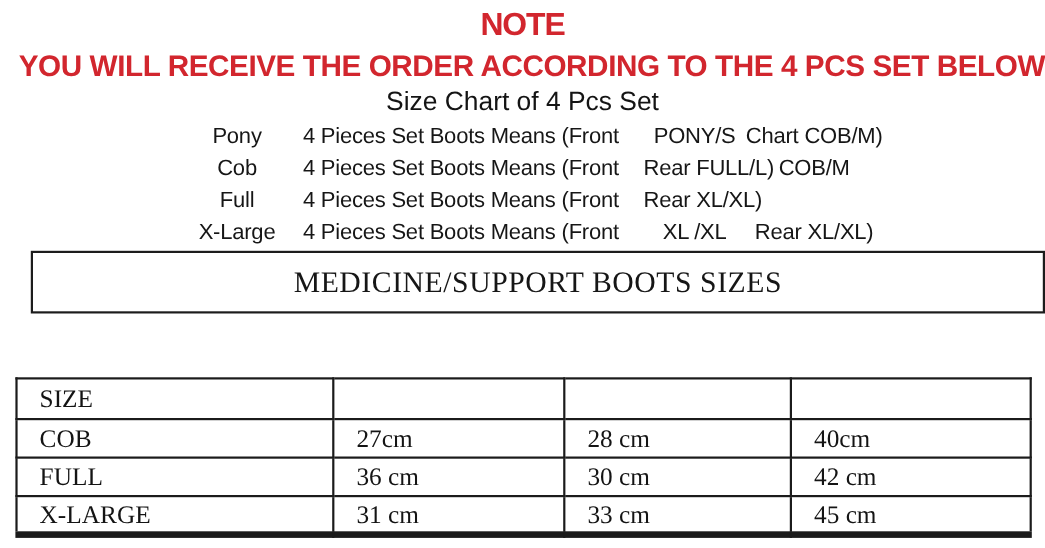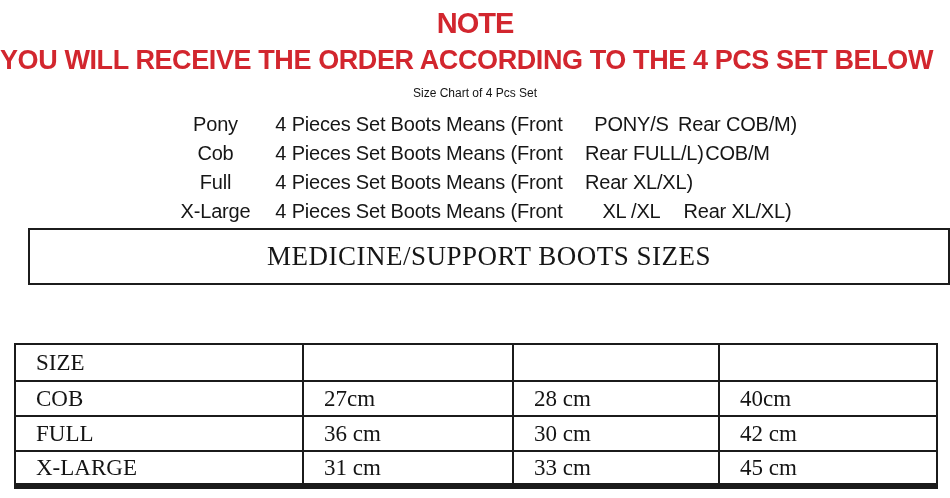--- a/index.html
+++ b/index.html
@@ -22,34 +22,34 @@
     font-weight: bold;
     letter-spacing: -1px;
     color: #d2262e;
     line-height: 42px;
     white-space: nowrap;
   }
   .note-subtitle {
     position: absolute;
     top: 45px; left: 0;
     width: 100%;
-    text-align: left;
+    text-align: right;
     font-size: 27px;
     font-weight: bold;
     letter-spacing: -0.4px;
     color: #d2262e;
     line-height: 30px;
     white-space: nowrap;
   }
   .chart-heading {
     position: absolute;
     top: 82px; left: 0;
     width: 100%;
     text-align: center;
-    font-size: 12px;
+    font-size: 24px;
     color: #141414;
     line-height: 22px;
   }
   .set-lines {
     position: absolute;
     top: 110px;
     left: 178px;
     text-align: center;
   }
   .set-line {
@@ -107,21 +107,21 @@
 
   <div class="note-subtitle">YOU WILL RECEIVE THE ORDER ACCORDING TO THE 4 PCS SET BELOW</div>
 
   <div class="chart-heading">Size Chart of 4 Pcs Set</div>
 
   <div class="set-lines">
     <div class="set-line">
       <span>Pony</span>
       <span>4 Pieces Set Boots Means (Front</span>
       <span>PONY/S</span>
-      <span>Rear COB/M)</span>
+      <span>Chart COB/M)</span>
     </div>
     <div class="set-line">
       <span>Cob</span>
       <span>4 Pieces Set Boots Means (Front</span>
       <span>Rear FULL/L)</span>
       <span>COB/M</span>
     </div>
     <div class="set-line">
       <span>Full</span>
       <span>4 Pieces Set Boots Means (Front</span>

